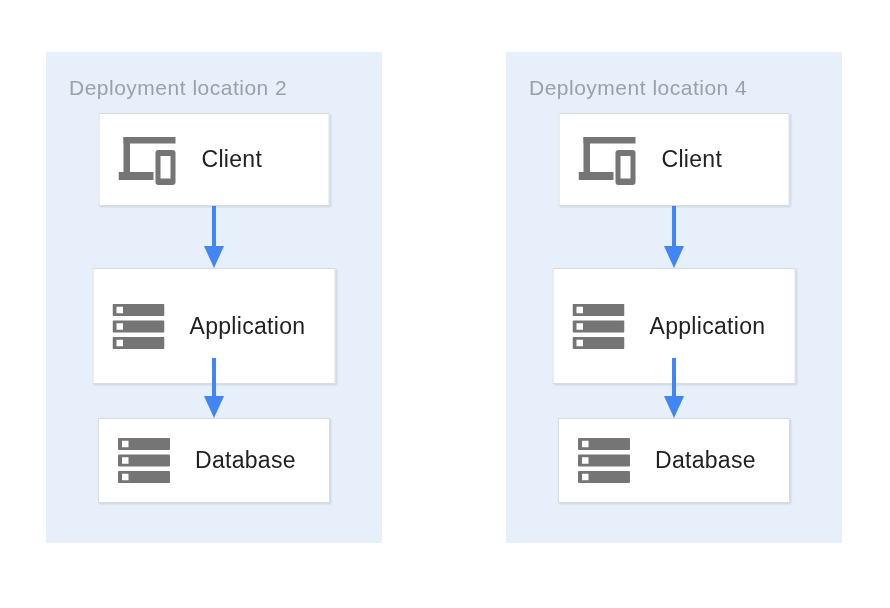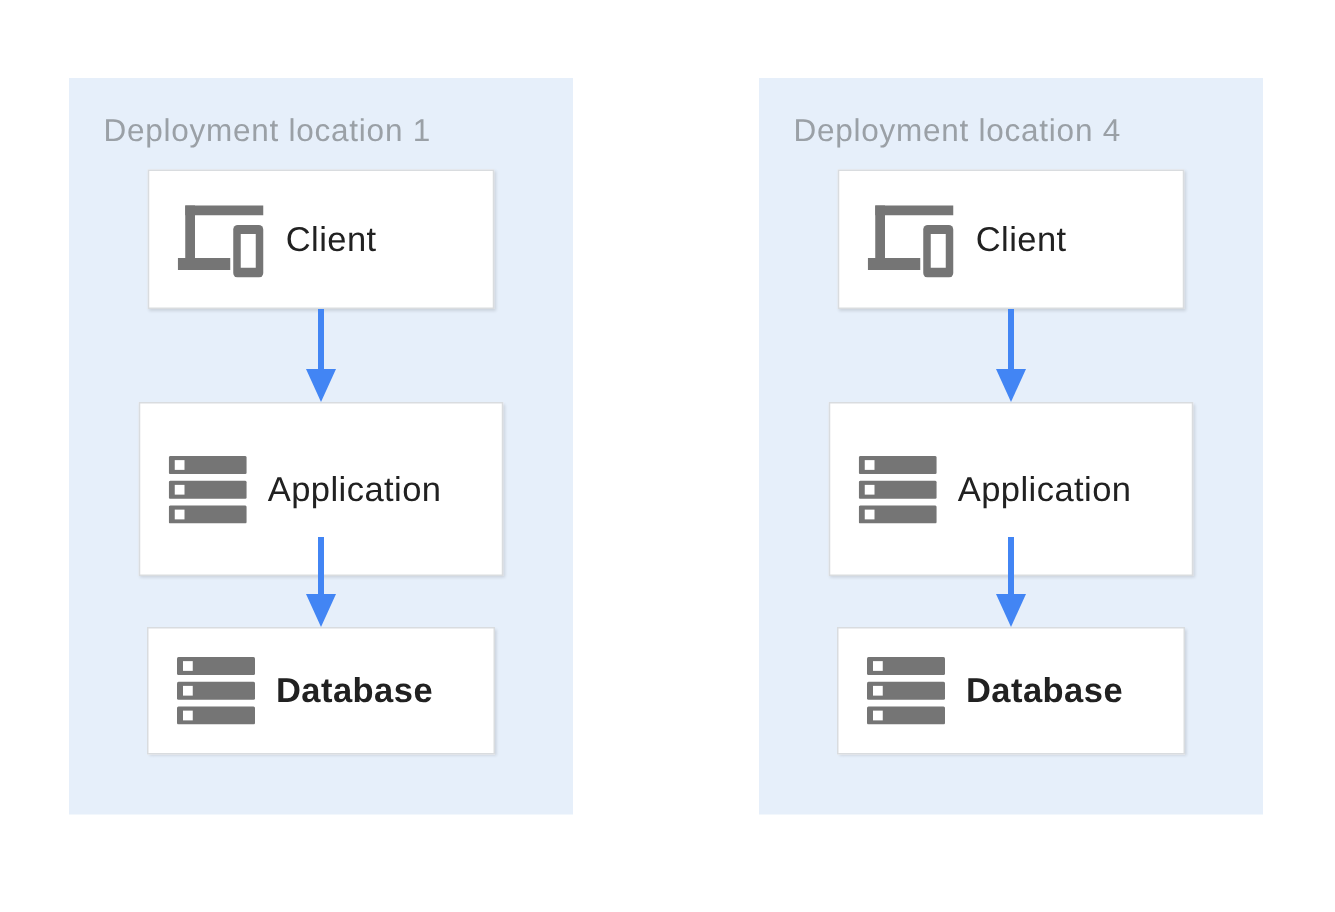--- a/index.html
+++ b/index.html
@@ -17,41 +17,41 @@
   .panel-title{
     position:absolute;left:23px;top:24px;margin:0;
     font-size:21px;font-weight:400;letter-spacing:0.5px;
     color:#9AA0A6;white-space:nowrap;
   }
   .node{
     position:absolute;left:50%;transform:translateX(-50%);
     background:#ffffff;border:1px solid #D9DCDF;
     box-shadow:1px 1px 2px rgba(0,0,0,0.12);
     display:flex;align-items:center;box-sizing:border-box;
-    padding-left:19px;gap:14px;
+    padding-left:19px;gap:25px;
   }
   .node-client{top:61px;width:231px;height:93px;}
   .node-app{top:216px;width:243px;height:116px;}
-  .node-db{top:366px;width:232px;height:85px;font-weight:bold;}
+  .node-db{top:366px;width:232px;height:85px;}
   .node-label{
     font-size:23px;letter-spacing:0.3px;color:#212121;white-space:nowrap;
   }
   .icon{display:inline-flex;flex:0 0 auto;}
   .icon svg{display:block;}
   .arrow{
     position:absolute;left:50%;transform:translateX(-50%);
   }
   .arrow-1{top:154px;}
   .arrow-2{top:306px;}
 </style>
 </head>
 <body>
 
 <section class="panel panel-1">
-  <h2 class="panel-title">Deployment location 1</h2>
+  <h2 class="panel-title">Deployment location 2</h2>
 
   <div class="node node-client">
     <span class="icon">
       <svg width="58" height="50" viewBox="0 0 58 50" xmlns="http://www.w3.org/2000/svg">
         <g fill="#757575">
           <rect x="5" y="2" width="52" height="6.5"></rect>
           <rect x="5" y="2" width="6.5" height="35"></rect>
           <rect x="0" y="37" width="35" height="8"></rect>
           <rect x="37" y="15" width="20" height="35" rx="3"></rect>
         </g>

